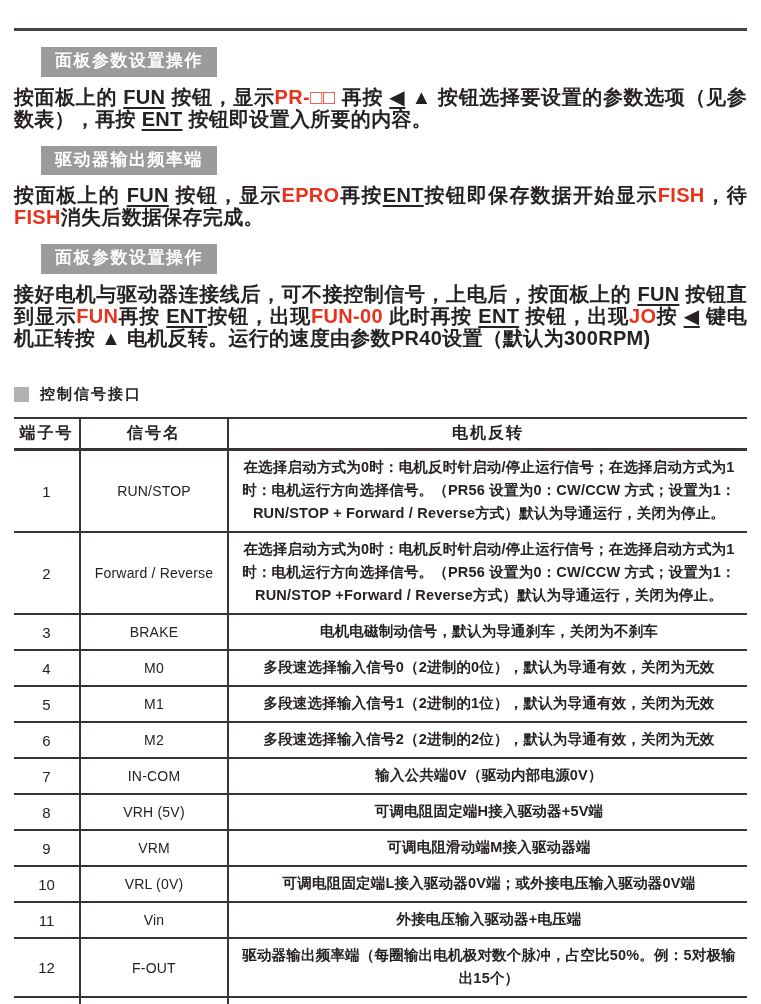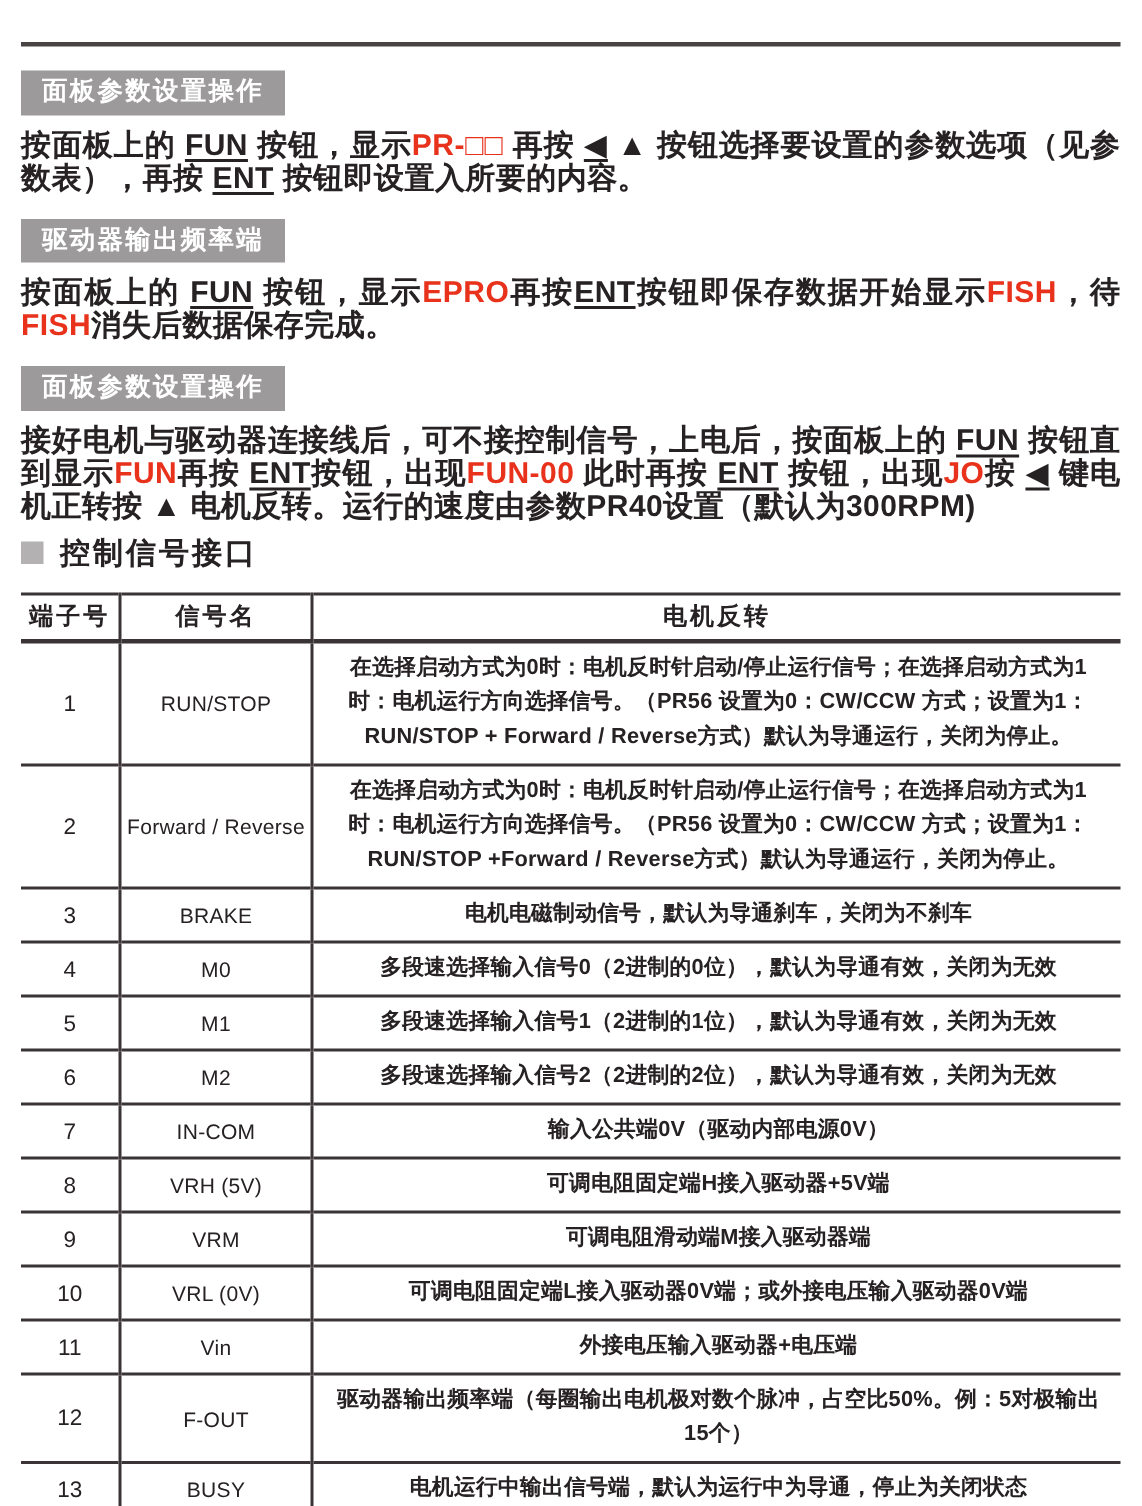--- a/index.html
+++ b/index.html
@@ -15,45 +15,45 @@
     width:761px;height:1004px;background:#ffffff;overflow:hidden;
     font-family:"Liberation Sans","DejaVu Sans",sans-serif;
     color:var(--ink);font-weight:700;
   }
   .page{padding:0 14px;}
   .top-rule{height:3px;background:#4a4344;margin-top:28px;}
   .op-section{margin-top:16px;}
   .badge{
     display:inline-block;background:var(--badge);color:#ffffff;
     font-size:17px;font-weight:700;letter-spacing:1.5px;
-    padding:5px 14px 6px 14px;line-height:1.1;
+    padding:5px 14px 6px 14px;line-height:1.1;margin-left:27px;
   }
   .para{
     font-size:20px;line-height:22px;margin-top:9px;
     letter-spacing:0.3px;text-align:justify;
   }
   .seg-p{color:var(--ink);}
   .seg-r{color:var(--red);}
   .seg-u{color:var(--ink);text-decoration:underline;text-underline-offset:3px;}
   .section-title{
     display:flex;align-items:center;gap:11px;
-    margin-top:6px;font-size:20px;font-weight:700;letter-spacing:2px;
+    margin-top:36px;font-size:15px;font-weight:700;letter-spacing:2px;
   }
   .square-bullet{width:15px;height:15px;background:var(--bullet);flex:0 0 auto;}
   table.signals{
     width:733px;border-collapse:collapse;margin-top:13px;
     border-top:2px solid var(--bd);border-bottom:3px solid var(--bd);
   }
   table.signals th{
     font-size:16px;font-weight:700;padding:4px 2px;letter-spacing:2px;
     border-bottom:3px solid var(--bd);text-align:center;
   }
   table.signals td{border-top:2px solid var(--bd);vertical-align:middle;}
   table.signals th:nth-child(1),table.signals td:nth-child(1){width:66px;border-right:2px solid var(--bd);margin-left:33px;}
-  table.signals th:nth-child(2),table.signals td:nth-child(2){width:128px;border-right:2px solid var(--bd);}
+  table.signals th:nth-child(2),table.signals td:nth-child(2){width:148px;border-right:2px solid var(--bd);}
   td.col-num{text-align:center;font-size:15px;font-weight:400;padding:4px 2px;}
   td.col-name{text-align:center;font-size:14px;font-weight:400;padding:4px 2px;letter-spacing:0.2px;}
   td.col-desc{
     font-size:14.5px;line-height:23px;padding:5px 10px 6px 12px;
     letter-spacing:0.2px;text-align:center;
   }
 </style>
 </head>
 <body>
 

